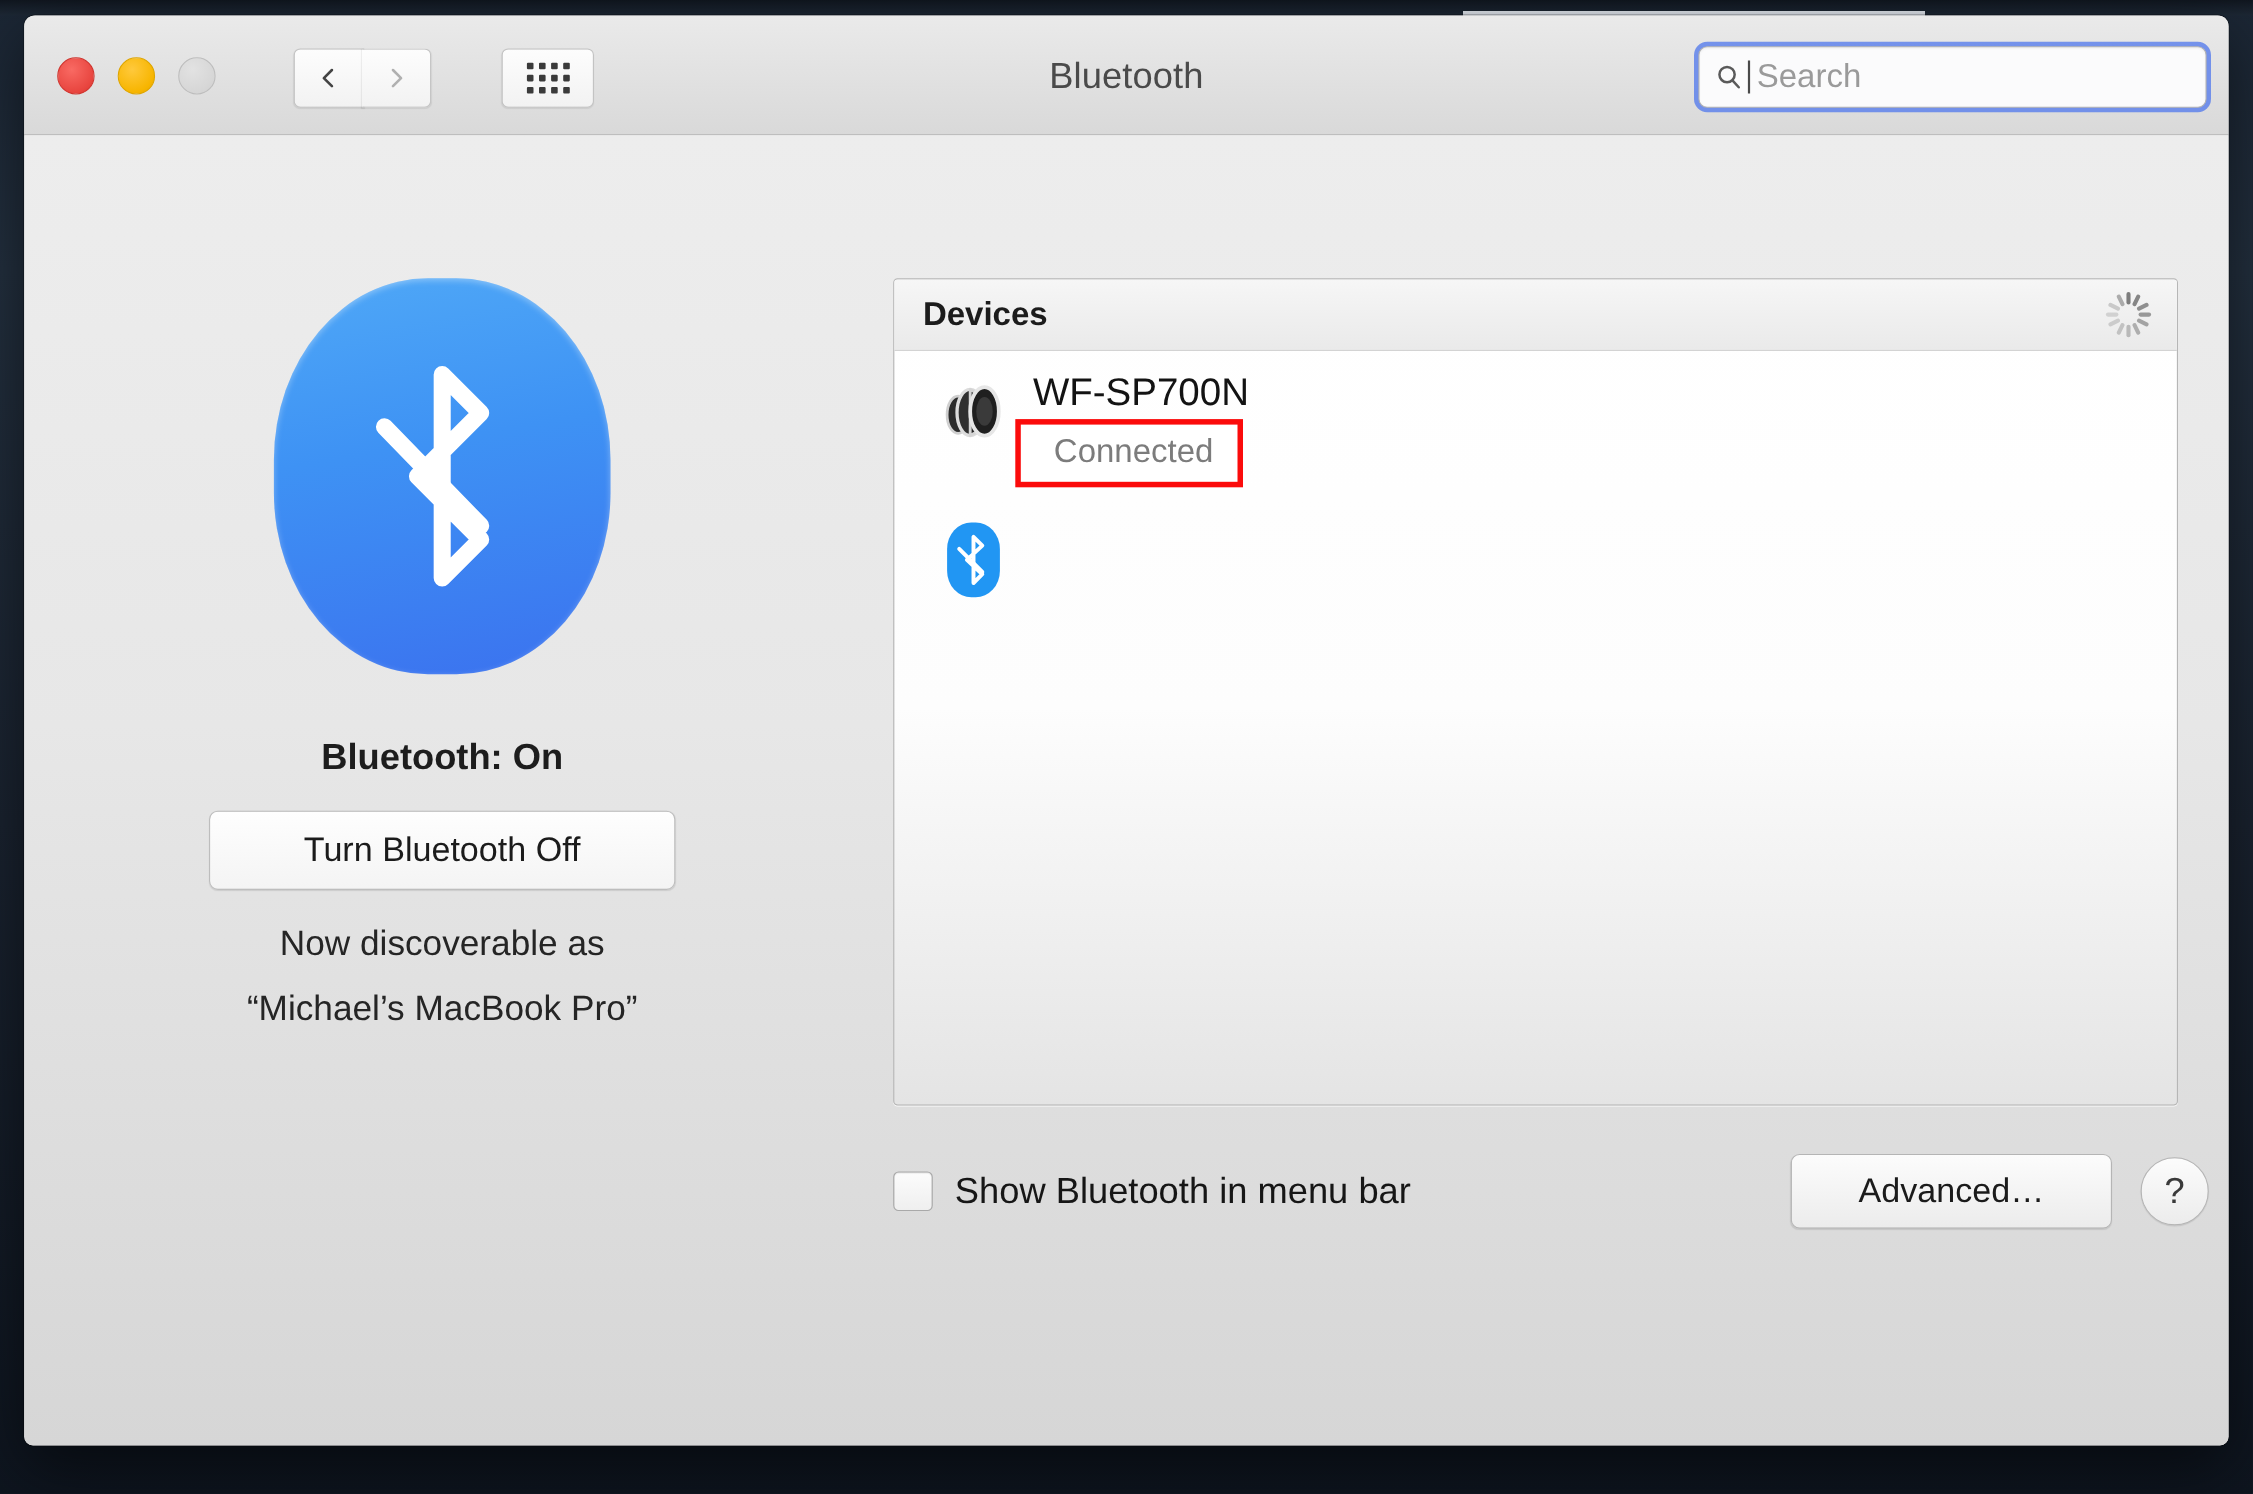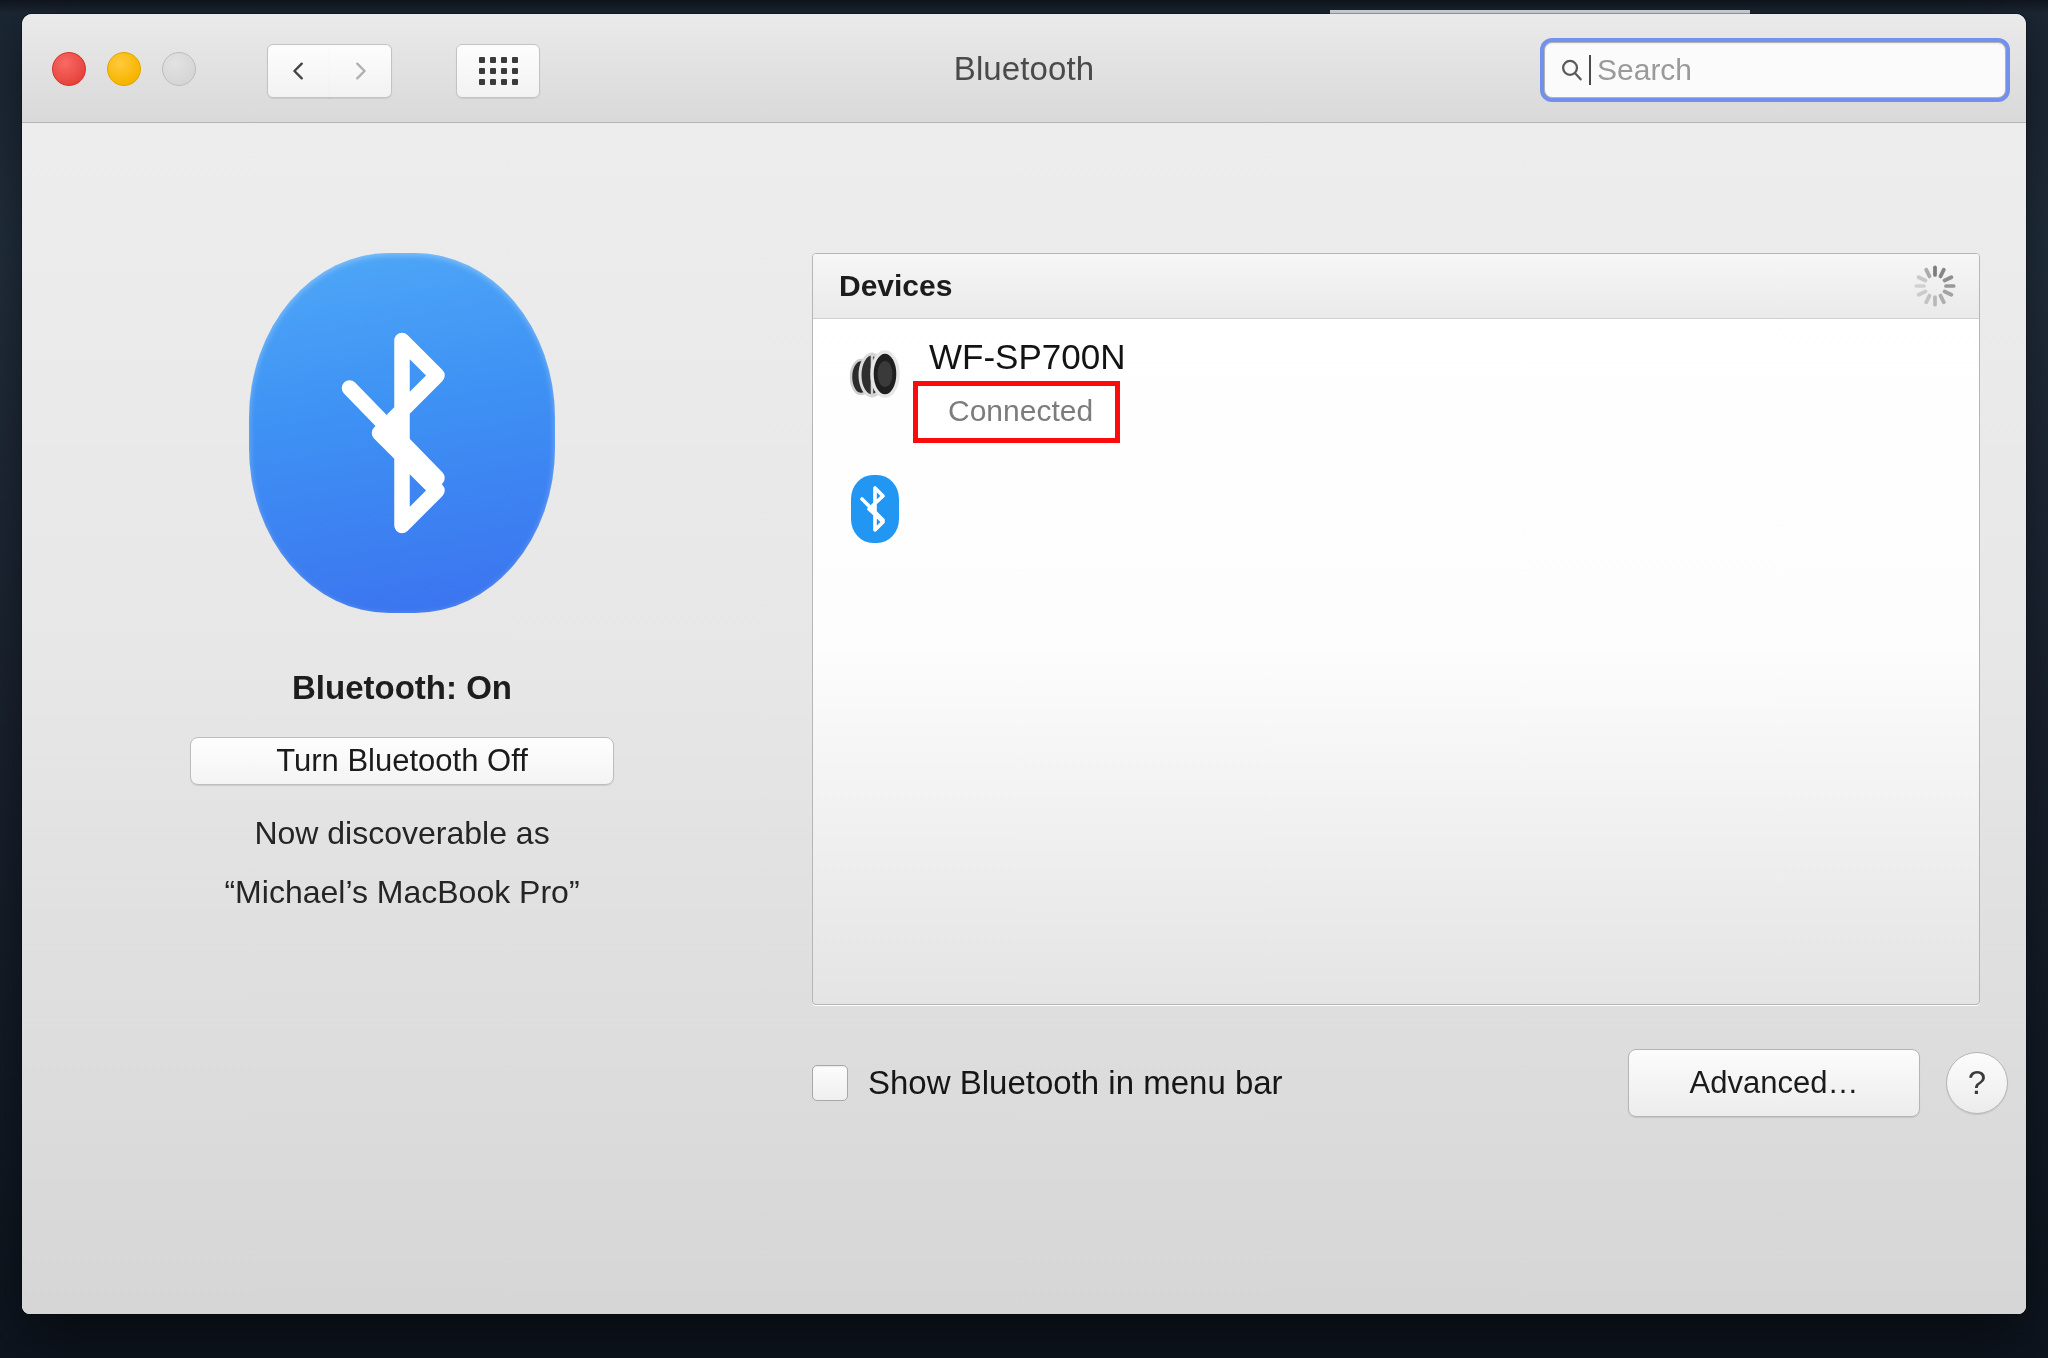--- a/index.html
+++ b/index.html
@@ -178,21 +178,21 @@
   #bt-status {
     margin-top: 56px;
     font-size: 33px;
     font-weight: bold;
     color: #1d1d1d;
   }
   #toggle-bt-button {
     margin: 30px auto 0;
     display: block;
     width: 424px;
-    height: 48px;
+    height: 72px;
     font-family: "Liberation Sans", sans-serif;
     font-size: 31px;
     color: #1b1b1b;
     background: linear-gradient(180deg, #fefefe 0%, #f4f4f4 100%);
     border: 1px solid #bdbdbd;
     border-radius: 8px;
     box-shadow: 0 1px 1px rgba(0,0,0,.1);
     cursor: default;
   }
   .discover-line {
@@ -233,21 +233,21 @@
     position: absolute;
     right: 22px;
     top: 50%;
     transform: translateY(-50%);
     width: 44px; height: 44px;
   }
 
   .device-row {
     display: flex;
     align-items: flex-start;
-    padding: 18px 0 0 24px;
+    padding: 18px 0 0 34px;
     position: relative;
   }
   .device-icon { width: 76px; flex: none; display: flex; justify-content: center; padding-top: 6px; }
   .device-text { margin-left: 16px; }
   .device-name {
     font-size: 35px;
     color: #131313;
     line-height: 1.15;
   }
   .device-state {

